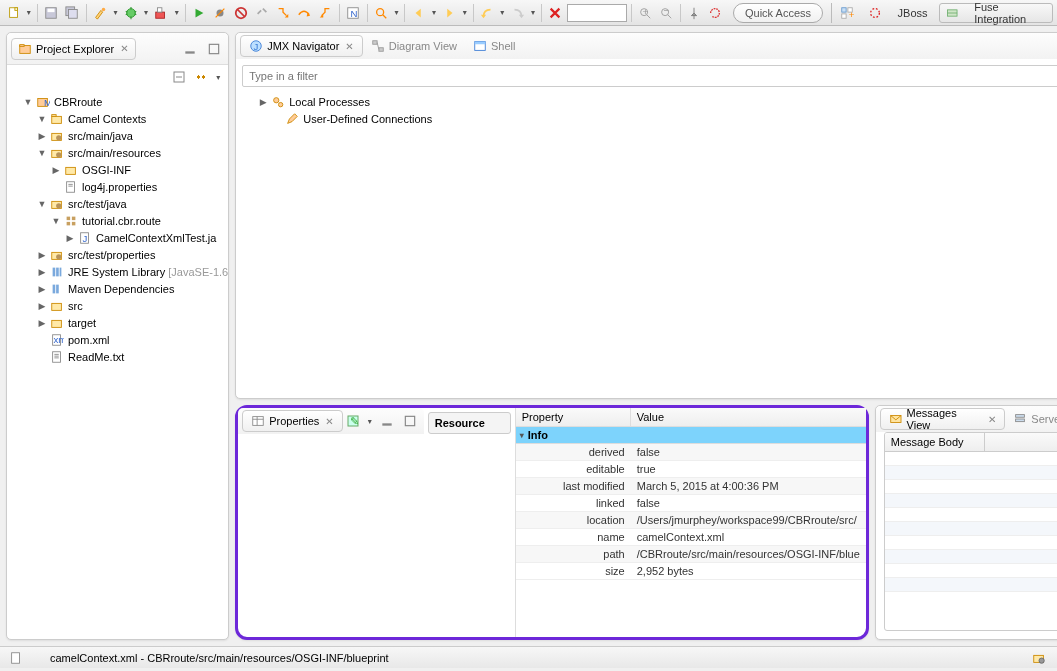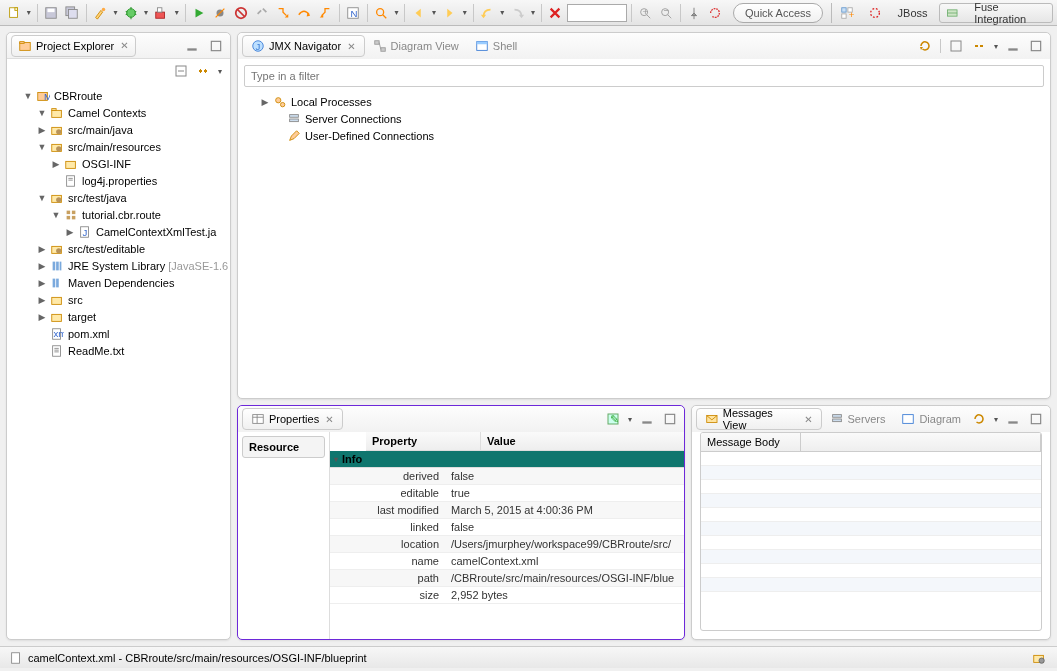--- a/index.html
+++ b/index.html
@@ -16,21 +16,21 @@
 .quick-access { width:95px; height:20px; border:1px solid #aaa; border-radius:10px; background:linear-gradient(#fff,#f0f0f0); display:flex;align-items:center;justify-content:center; color:#555; margin-left:4px;}
 .persp { display:flex; gap:4px; margin-left:6px; padding-left:6px; border-left:1px solid #bbb; align-items:center; }
 .persp-btn { height:20px; padding:0 6px; display:flex; align-items:center; gap:16px; border:1px solid transparent; border-radius:3px; cursor:pointer; color:#333;}
 .persp-btn.sel { background:linear-gradient(#f8f8f8,#e6e6e6); border-color:#bbb; }
 .persp-btn svg { width:14px; height:14px; }
 
 .main { display:flex; height: 620px; }
 
 
 .left { width:225px; background:#fff; border:1px solid #ccc; border-radius:5px; margin:6px 3px 6px 6px; display:flex; flex-direction:column; box-shadow:0 1px 2px rgba(0,0,0,.08);}
-.view-tabbar { height:26px; display:flex; align-items:center; padding:0 4px; border-bottom:1px solid #ddd; background:linear-gradient(#fdfdfd,#f2f2f2); border-radius:5px 5px 0 0;}
+.view-tabbar { height:32px; display:flex; align-items:center; padding:0 4px; border-bottom:1px solid #ddd; background:linear-gradient(#fdfdfd,#f2f2f2); border-radius:5px 5px 0 0;}
 .view-tab { display:flex; align-items:center; gap:4px; height:22px; padding:0 6px; border:1px solid #ccc; border-radius:4px; background:linear-gradient(#fff,#f0f0f0); cursor:pointer;}
 .view-tab svg{width:14px;height:14px;}
 .view-x { font-size:10px; color:#888; margin-left:2px;}
 .view-toolbar { height:24px; display:flex; justify-content:flex-end; align-items:center; gap:4px; padding:0 6px;}
 .view-toolbar .tb-btn{width:18px;height:18px;}
 .mini-icons { margin-left:auto; display:flex; gap:4px; align-items:center;}
 .tree { flex:1; overflow:auto; padding:4px 0;}
 .tree-item { display:flex; align-items:center; height:17px; white-space:nowrap; cursor:pointer;}
 .tree-arrow { width:14px; text-align:center; color:#666; font-size:9px;}
 .tree-icon { width:16px; height:16px; display:inline-flex; align-items:center; justify-content:center; margin-right:3px;}
@@ -47,47 +47,47 @@
 
 .top-right { flex:1; background:#fff; border:1px solid #ccc; border-radius:5px; display:flex; flex-direction:column; box-shadow:0 1px 2px rgba(0,0,0,.08);}
 .jmx-tabs { display:flex; align-items:center; height:26px; padding:0 4px; border-bottom:none; background:linear-gradient(#fdfdfd,#f2f2f2);border-radius:5px 5px 0 0;}
 .jmx-tab { display:flex; align-items:center; gap:4px; height:22px; padding:0 8px; color:#888; cursor:pointer;}
 .jmx-tab.active { color:#000; border:1px solid #ccc; border-radius:4px; background:linear-gradient(#fff,#f0f0f0);}
 .jmx-filter { margin:6px 6px 4px 6px; height:22px; border:1px solid #ccc; border-radius:2px; padding:0 6px; color:#888; }
 .jmx-tree { flex:1; padding:2px 6px; }
 
 
 .bottom { display:flex; gap:6px; height:235px;}
-.bottom-left { flex:1; background:#fff; border:1px solid #6d28d9; border-radius:5px; display:flex; flex-direction:column; box-shadow:0 1px 2px rgba(0,0,0,.08);}
+.bottom-left { flex:1; background:#fff; border:3px solid #6d28d9; border-radius:12px; display:flex; flex-direction:row; box-shadow:0 1px 2px rgba(0,0,0,.08);}
 .bottom-right { width:360px; background:#fff; border:1px solid #ccc; border-radius:5px; display:flex; flex-direction:column;box-shadow:0 1px 2px rgba(0,0,0,.08);}
 .prop-title { color:#aaa; font-weight:bold; font-size:13px; padding:6px 10px 4px;}
 .prop-body { flex:1; display:flex; overflow:hidden;}
 .prop-side { width:92px; border-right:1px solid #ddd;}
 .prop-side-item { padding:4px 6px; font-weight:bold; background:#f4f4f4; border:1px solid #ccc; margin:4px; border-radius:3px; text-align:left;}
 .prop-table { flex:1; overflow:auto;}
-.prop-head { display:flex; border-bottom:1px solid #ddd; background:linear-gradient(#fafafa,#eee); font-weight:bold;margin-left:36px;}
+.prop-head { display:flex; border-bottom:1px solid #ddd; background:linear-gradient(#fafafa,#eee); font-weight:normal;}
 .prop-head div{ padding:3px 6px;}
 .prop-head .col1{width:115px; border-right:1px solid #ddd;}
 .prop-row { display:flex; border-bottom:1px solid #eee;justify-content:center;}
 .prop-row:nth-child(odd){background:#f7f7f7;}
 .prop-row .col1{width:115px; padding:2px 6px; text-align:right; color:#333;}
 .prop-row .col2{flex:1; padding:2px 6px; color:#333; overflow:hidden; text-overflow:ellipsis; white-space:nowrap;}
-.group-row { display:flex; align-items:center; background:#0f766e; border-bottom:1px solid #ddd; padding:2px 4px; font-weight:bold;}
+.group-row { display:flex; align-items:center; background:#7dd3fc; border-bottom:1px solid #ddd; padding:2px 4px; font-weight:bold;}
 .group-row::before{content:"▾"; font-size:8px; margin-right:4px; color:#555;}
 
 .search-row { display:flex; align-items:center; gap:6px; padding:6px 10px;}
 .search-row input{ flex:1; height:20px; border:1px solid #aaa; border-radius:10px; padding:0 8px;}
 .msg-table { flex:1; border:1px solid #ccc; margin:0 8px 8px; border-radius:3px; overflow:auto;}
 .msg-head { display:flex; background:linear-gradient(#fafafa,#eee); border-bottom:1px solid #ccc;}
 .msg-head div{padding:3px 6px; border-right:1px solid #ccc;}
 .msg-rows div{height:14px; border-bottom:1px solid #eee;}
 .msg-rows div:nth-child(even){background:#f4f7fb;}
 
 
-.status { height:22px; background:linear-gradient(#f7f7f7,#e8e8e8); border-top:1px solid #ccc; display:flex; align-items:center; padding:0 8px; gap:1px;}
+.status { height:22px; background:linear-gradient(#f7f7f7,#e8e8e8); border-top:1px solid #ccc; display:flex; align-items:center; padding:0 8px; gap:23px;}
 .status .spacer{flex:1;}
 .tab-icons{margin-left:auto;display:flex;gap:3px;align-items:center;}
 </style>
 </head>
 <body>
 
 <div class="toolbar">
   <span class="tb-btn">
       <svg viewBox="0 0 16 16">
         <rect x="3" y="2" width="9" height="11" fill="#fff" stroke="#b90"></rect>
@@ -410,21 +410,21 @@
           <span class="tree-label">CamelContextXmlTest.ja</span>
         </div>
       <div class="tree-item indent2">
           <span class="tree-arrow">▶</span>
           <span class="tree-icon">
             <svg viewBox="0 0 16 16">
               <rect x="2" y="5" width="11" height="8" fill="#ffe9a8" stroke="#c80"></rect>
               <circle cx="10" cy="10" r="3" fill="#b8935a"></circle>
             </svg>
           </span>
-          <span class="tree-label">src/test/editable</span>
+          <span class="tree-label">src/test/properties</span>
         </div>
       <div class="tree-item indent2">
           <span class="tree-arrow">▶</span>
           <span class="tree-icon">
             <svg viewBox="0 0 16 16">
               <rect x="3" y="3" width="3" height="10" fill="#7aa9dd"></rect>
               <rect x="7" y="3" width="3" height="10" fill="#7aa9dd"></rect>
               <rect x="11" y="3" width="2" height="10" fill="#7aa9dd"></rect>
             </svg>
           </span>
@@ -545,30 +545,20 @@
       <div class="jmx-tree">
         <div class="tree-item indent1">
             <span class="tree-arrow">▶</span>
             <span class="tree-icon">
               <svg viewBox="0 0 16 16">
                 <circle cx="6" cy="6" r="3" fill="#fc9" stroke="#c80"></circle>
                 <circle cx="11" cy="11" r="2.5" fill="#fc9" stroke="#c80"></circle>
               </svg>
             </span>
             <span class="tree-label">Local Processes</span>
-          </div>
-        <div class="tree-item indent2">
-            <span class="tree-arrow"></span>
-            <span class="tree-icon">
-              <svg viewBox="0 0 16 16">
-                <rect x="3" y="3" width="10" height="3" fill="#cde" stroke="#888"></rect>
-                <rect x="3" y="8" width="10" height="3" fill="#cde" stroke="#888"></rect>
-              </svg>
-            </span>
-            <span class="tree-label">Server Connections</span>
           </div>
         <div class="tree-item indent2">
             <span class="tree-arrow"></span>
             <span class="tree-icon">
               <svg viewBox="0 0 16 16">
                 <path d="M3 13l2-5 6-6 3 3-6 6-5 2z" fill="#fc9" stroke="#c80"></path>
               </svg>
             </span>
             <span class="tree-label">User-Defined Connections</span>
           </div>

